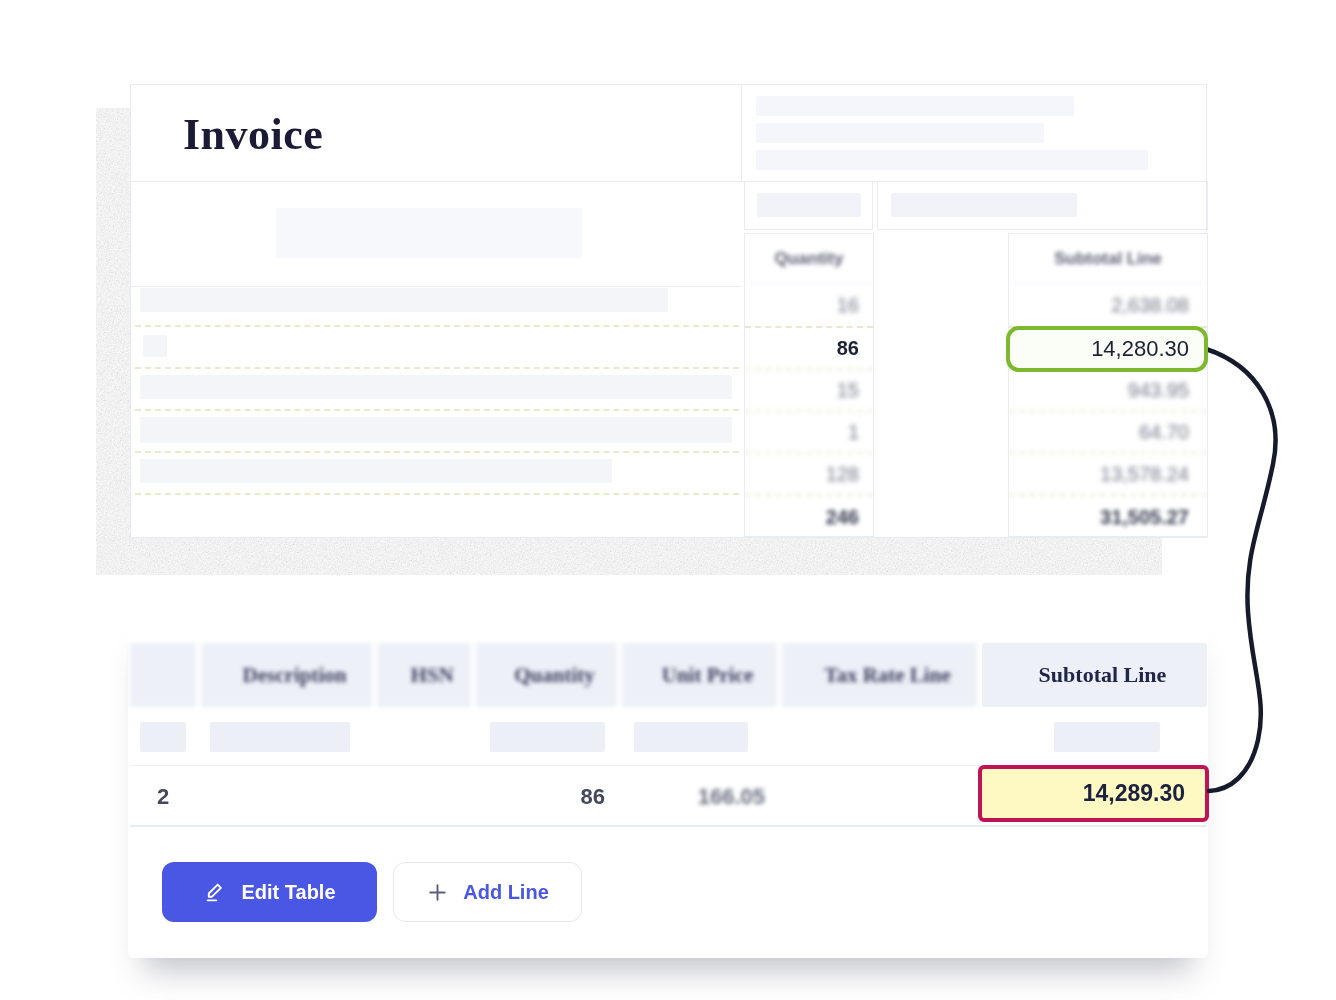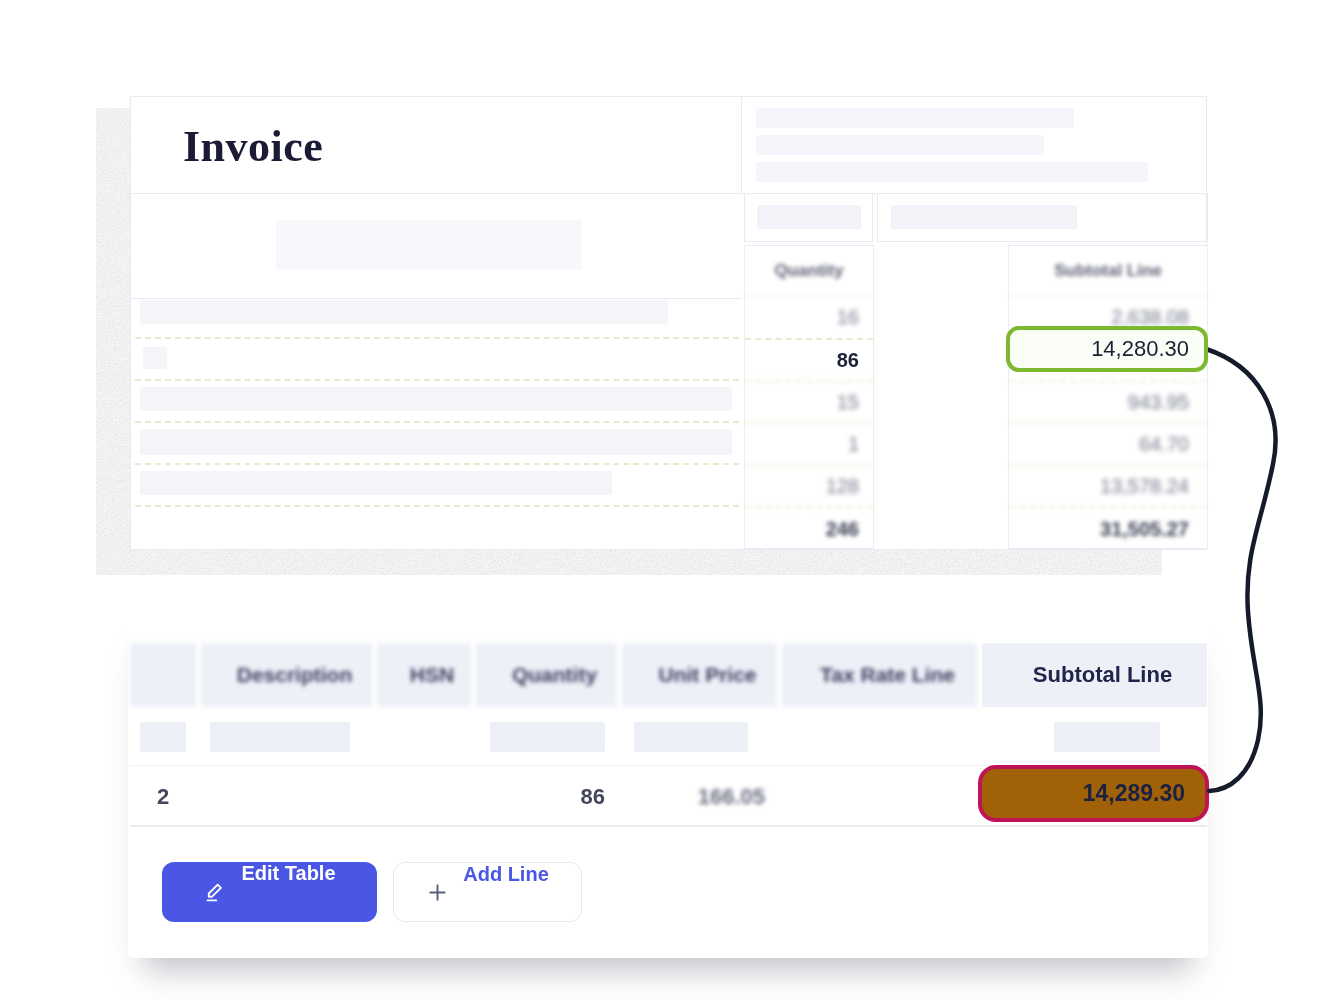--- a/index.html
+++ b/index.html
@@ -4,21 +4,21 @@
 <style>
   * { margin:0; padding:0; box-sizing:border-box; }
   html,body { background:#fff; }
   body { font-family:"Liberation Sans","DejaVu Sans",sans-serif; }
   .page { position:relative; width:1336px; height:1000px; background:#fff; overflow:hidden; }
 
   
   .noise-wrap { position:absolute; left:96px; top:108px; width:1066px; height:467px; z-index:0; }
 
   
-  .invoice-card { position:absolute; left:130px; top:96px; width:1077px; height:454px;
+  .invoice-card { position:absolute; left:130px; top:84px; width:1077px; height:454px;
     background:#fff; border:1px solid #e9ebf4; z-index:2; }
   .invoice-title { position:absolute; left:52px; top:24px; font-family:"Liberation Serif","DejaVu Serif",serif;
     font-size:44px; font-weight:700; color:#1b1b36; letter-spacing:0.5px; }
   .hdr-divider { position:absolute; left:0; top:96px; width:611px; height:1px; background:#e9ebf4; }
   .mid-divider { position:absolute; left:0; top:201px; width:611px; height:1px; background:#e9ebf4; }
   .right-panel { position:absolute; left:610px; top:0; width:467px; height:97px;
     border-left:1px solid #e9ebf4; border-bottom:1px solid #e9ebf4; padding:11px 14px;
     display:flex; flex-direction:column; gap:7px; }
   .ph-line { background:#f4f6fb; border-radius:2px; height:21px; }
   .ph-bar { position:absolute; background:#f3f5f9; border-radius:2px; }
@@ -41,39 +41,39 @@
     font-size:22px; font-weight:500; color:#1b2034; }
 
   
   .connector { position:absolute; left:0; top:0; width:1336px; height:1000px; z-index:4; pointer-events:none; }
 
   
   .extract-card { position:absolute; left:128px; top:612px; width:1080px; height:346px; background:#fff;
     border-radius:6px; box-shadow:0 28px 30px -16px rgba(117,119,133,0.45); z-index:3; }
   .th { position:absolute; top:31px; height:64px; background:#eef0f8; border-radius:2px;
     display:flex; align-items:center; justify-content:center;
-    font-family:Liberation Sans, sans-serif; font-weight:700; font-size:21px;
+    font-family:Liberation Serif, serif; font-weight:700; font-size:21px;
     color:#3b3e5e; filter:blur(2px);padding-left:16px; }
   .th.sharp { filter:none; color:#22254a; font-size:22px; }
   .ph-block { position:absolute; top:110px; height:30px; background:#edeff6; border-radius:2px; }
   .row-line-1 { position:absolute; left:2px; top:153px; width:1077px; height:1px; background:#eef0f6; }
   .row-line-2 { position:absolute; left:2px; top:213px; width:1077px; height:2px; background:#e9ebf3; }
   .td { position:absolute; top:156px; height:57px; display:flex; align-items:center;
     font-weight:700; font-size:22px; color:#45485c; }
   .td.right { justify-content:flex-end; }
   .td.center { justify-content:center; }
   .td.blurred { color:#6c6f80; filter:blur(2px); }
   .red-box { position:absolute; left:850px; top:153px; width:231px; height:57px; z-index:5;
-    border:4px solid var(--red,#c01356); border-radius:18px; background:#a16207;
+    border:4px solid var(--red,#c01356); border-radius:6px; background:#fef9c3;
     display:flex; align-items:center; justify-content:flex-end; padding-right:20px;
     font-size:23px; font-weight:700; color:#1c2140; }
 
   
   .btn { position:absolute; top:250px; height:60px; border-radius:12px; display:flex;
-    justify-content:center; gap:14px; font-size:20px; font-weight:700; cursor:pointer; }
+    align-items:center; justify-content:center; gap:14px; font-size:20px; font-weight:700; cursor:pointer; }
   .btn-primary { left:34px; width:215px; background:var(--blue,#4a56e4); color:#fff; border:none; }
   .btn-outline { background:#fff; border:1.5px solid #e6e8f0; }
   .btn-add { left:265px; width:189px; color:var(--blue,#4a56e4); }
   .btn-del { left:470px; width:259px; color:var(--red2,#bf0f5b); }
   .icon { display:inline-flex; align-items:center; justify-content:center; }
 </style>
 </head>
 <body>
 
 <div class="page">

